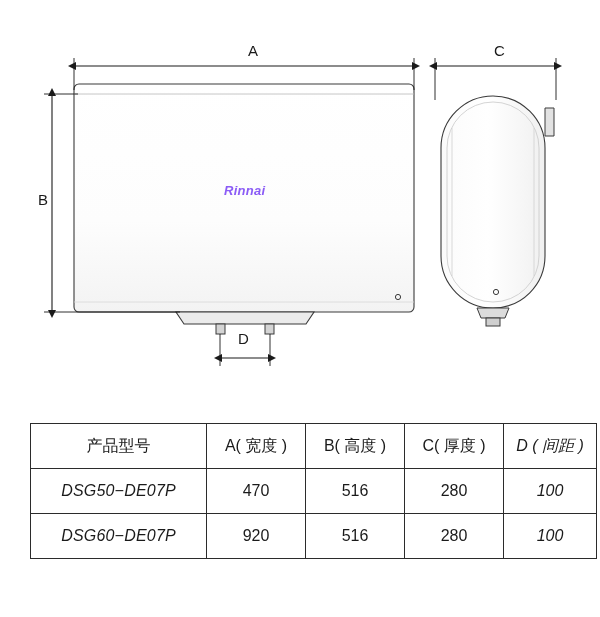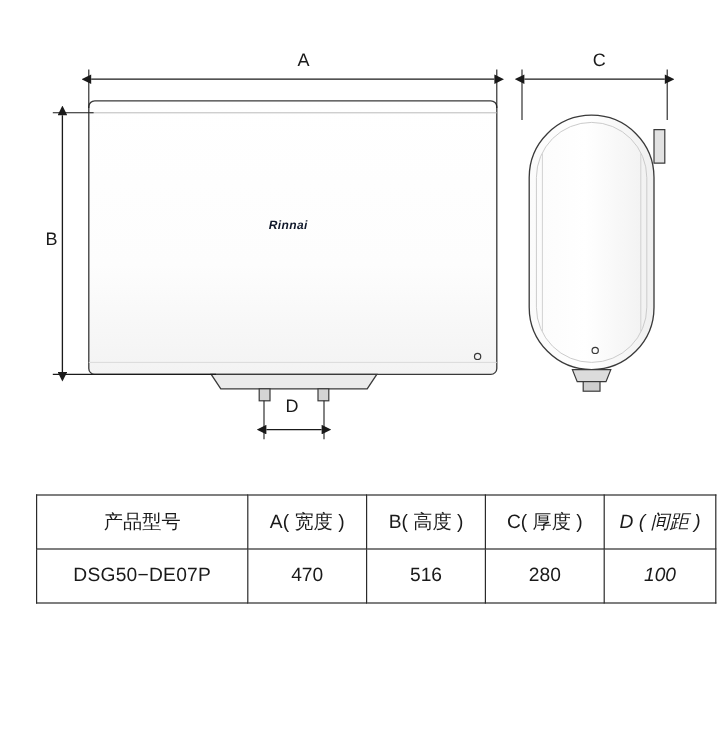--- a/index.html
+++ b/index.html
@@ -42,32 +42,32 @@
   }
   #label-A { left: 248px; top: 42px; }
   #label-B { left: 38px;  top: 191px; }
   #label-C { left: 494px; top: 42px; }
   #label-D { left: 238px; top: 330px; }
 
   .brand {
     position: absolute;
     left: 224px;
     top: 183px;
-    font-size: 10px;
+    font-size: 13px;
     font-weight: bold;
     font-style: italic;
-    color: #0f172a;
+    color: #8b5cf6;
     letter-spacing: 0.3px;
   }
 
   
   .table-wrap {
     position: absolute;
     left: 30px;
-    top: 412px;
+    top: 423px;
     width: 541px;
   }
   table.spec {
     border-collapse: collapse;
     width: 541px;
     table-layout: fixed;
   }
   table.spec th,
   table.spec td {
     border: 1px solid #2b2b2b;
@@ -90,20 +90,21 @@
   table.spec td:nth-child(4) {
     width: 98px;
   }
   table.spec th:nth-child(5),
   table.spec td:nth-child(5) {
     width: 92px;
     font-style: italic;
   }
   table.spec td.model {
     letter-spacing: 0.2px;
+    font-style: italic;
   }
 </style>
 </head>
 <body>
 
 <div id="stage">
 
   <div class="drawing">
     <svg width="600" height="400" viewBox="0 0 600 400" xmlns="http://www.w3.org/2000/svg">
       <defs>
@@ -204,17 +205,24 @@
         </tr>
       </thead>
       <tbody>
         <tr>
           <td class="model">DSG50−DE07P</td>
           <td>470</td>
           <td>516</td>
           <td>280</td>
           <td>100</td>
         </tr>
+        <tr>
+          <td class="model">DSG60−DE07P</td>
+          <td>920</td>
+          <td>516</td>
+          <td>280</td>
+          <td>100</td>
+        </tr>
       </tbody>
     </table>
   </div>
 
 </div>
 
 </body></html>

